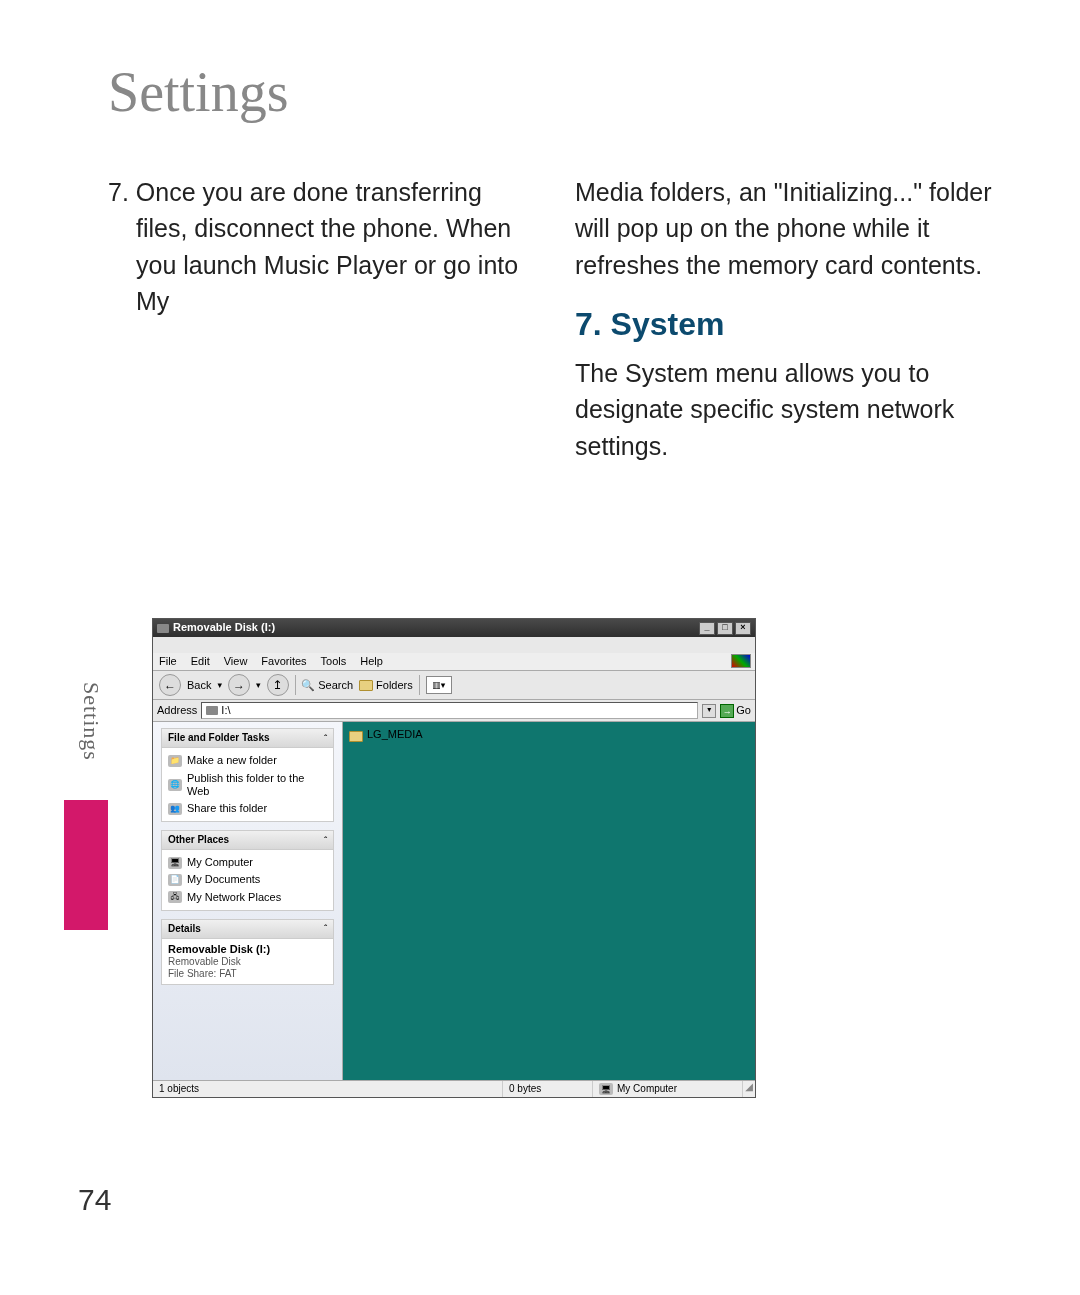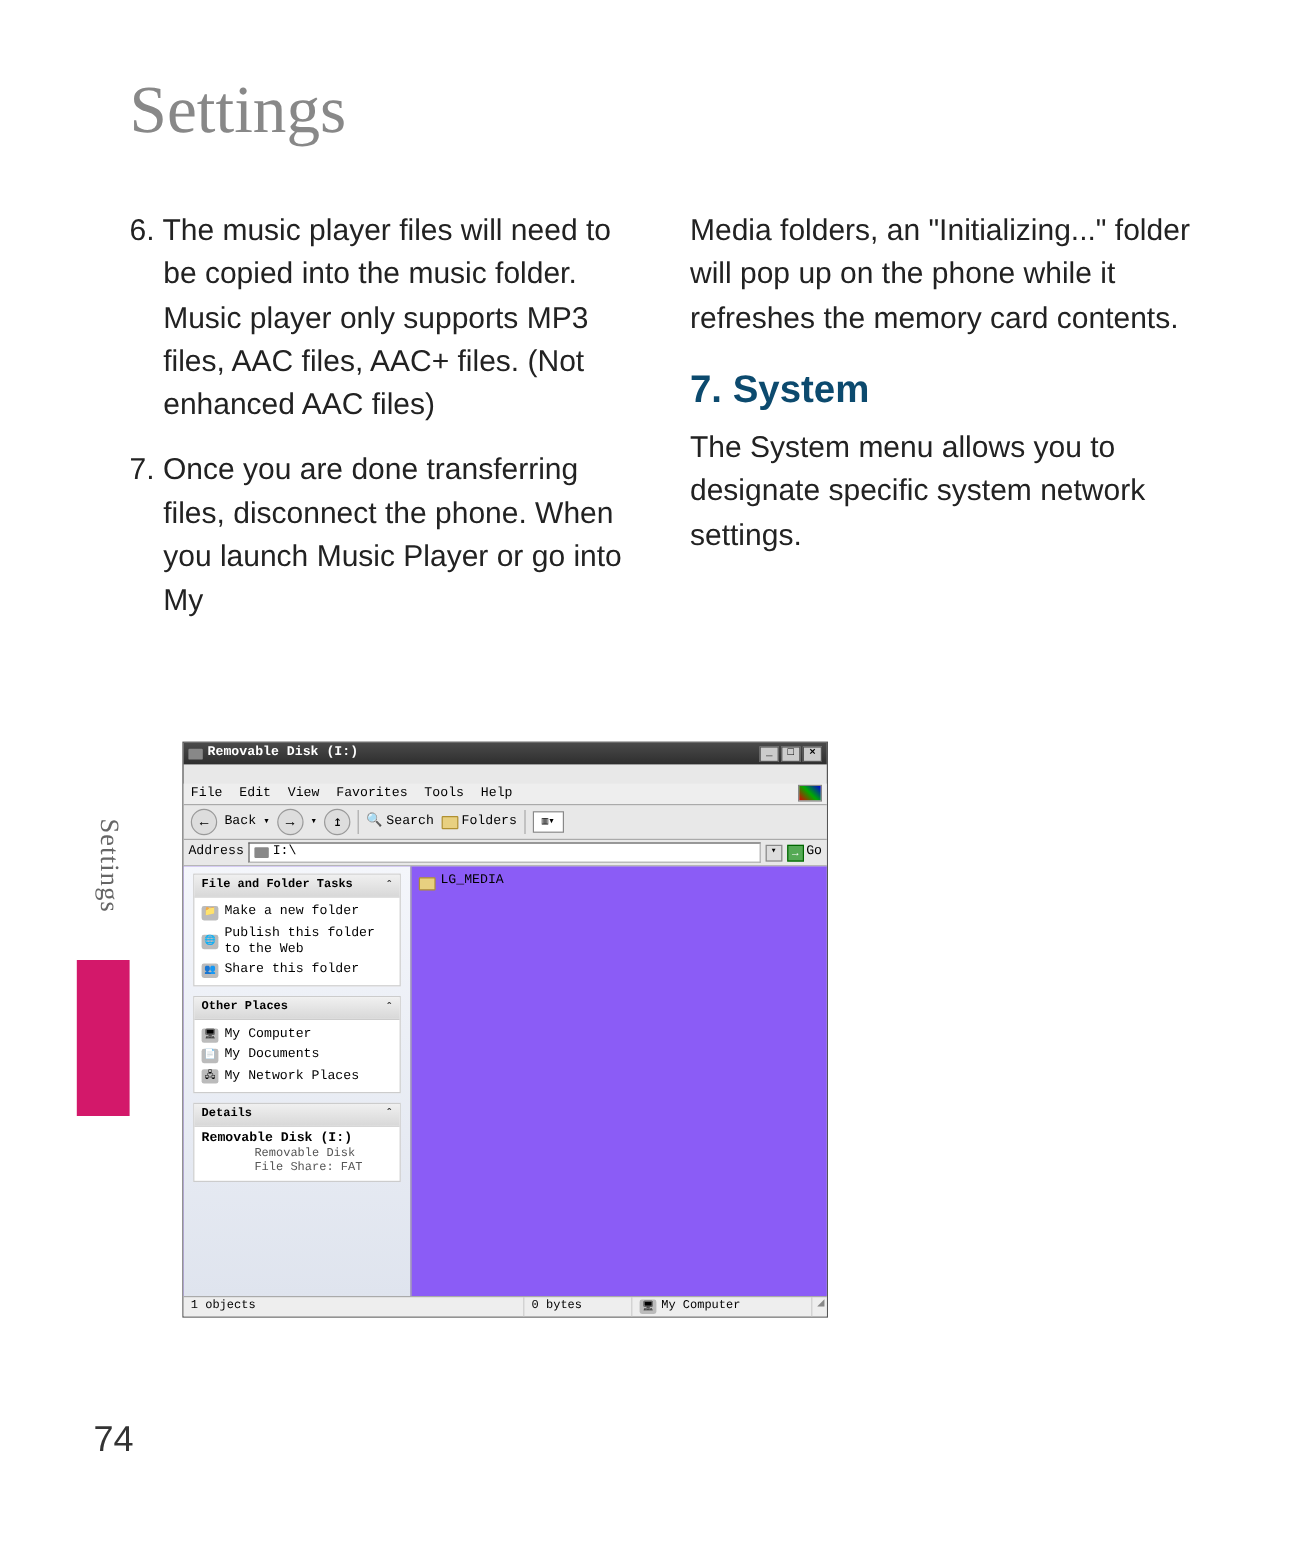--- a/index.html
+++ b/index.html
@@ -66,24 +66,24 @@
     left: 78px;
     bottom: 78px;
     font-size: 30px;
     color: #333;
   }
   
   .explorer {
     position: absolute;
     left: 152px;
     top: 618px;
-    width: 538px;
+    width: 604px;
     background: #e8e8e8;
     border: 1px solid #555;
-    font-family: Liberation Mono, monospace;
+    font-family: Liberation Sans, sans-serif;
     font-size: 11px;
     color: #000;
     line-height: 1.2;
   }
   .ex-title {
     background: linear-gradient(#4a4a4a,#2e2e2e);
     color: #fff;
     display: flex;
     align-items: center;
     justify-content: space-between;
@@ -135,21 +135,21 @@
     background: #e8e8e8;
     border-bottom: 1px solid #aaa;
   }
   .addr-field {
     flex: 1; background: #fff; border: 1px inset #aaa;
     padding: 1px 4px; display: flex; align-items: center; gap: 3px;
   }
   .addr-drop { width: 14px; height: 14px; background: #ddd; border: 1px solid #888; font-size: 8px; text-align: center; }
   .go-btn { display: flex; align-items: center; gap: 2px; }
   .go-arrow { width: 14px; height: 14px; background: #5a5; border: 1px solid #060; color: #fff; font-size: 9px; text-align: center; line-height: 12px; }
-  .ex-body { display: flex; background: #8b5cf6; height: 358px; }
+  .ex-body { display: flex; background: #0f766e; height: 358px; }
   .ex-side {
     width: 190px;
     background: #eef;
     border-right: 1px solid #aaa;
     padding: 6px 8px;
     overflow: hidden;
     background: linear-gradient(#f4f6fb,#dfe4ee);
   }
   .side-pane {
     background: #fff;
@@ -175,32 +175,31 @@
     border-top: 1px solid #aaa;
     background: #eee;
     font-size: 10px;
   }
   .status-cell { border-right: 1px solid #ccc; padding: 2px 6px; }
   .status-cell.flex { flex: 1; }
   .status-cell.sz { width: 90px; }
   .status-cell.loc { width: 150px; display: flex; align-items: center; gap: 4px; }
   .chevron { font-size: 9px; }
   .drive-icon { width: 12px; height: 9px; background: #888; border-radius: 1px; display: inline-block; }
-  .details-sub { color: #555; font-size: 10px; margin-left: 44px; }
+  .details-sub { color: #555; font-size: 10px; }
   .corner-grip { width: 12px; text-align: right; color: #888; padding-right: 2px; }
 </style>
 </head>
 <body>
 
 <div class="page">
   <h1 class="page-title">Settings</h1>
 
   <div class="columns">
     <div class="col">
-      <p class="list-indent">6. The music player files will need to be copied into the music folder. Music player only supports MP3 files, AAC files, AAC+ files. (Not enhanced AAC files)</p>
       <p class="list-indent">7. Once you are done transferring files, disconnect the phone. When you launch Music Player or go into My</p>
     </div>
     <div class="col">
       <p>Media folders, an "Initializing..." folder will pop up on the phone while it refreshes the memory card contents.</p>
       <h2 class="section-heading">7. System</h2>
       <p>The System menu allows you to designate specific system network settings.</p>
     </div>
   </div>
 
   <div class="side-label">Settings</div>

